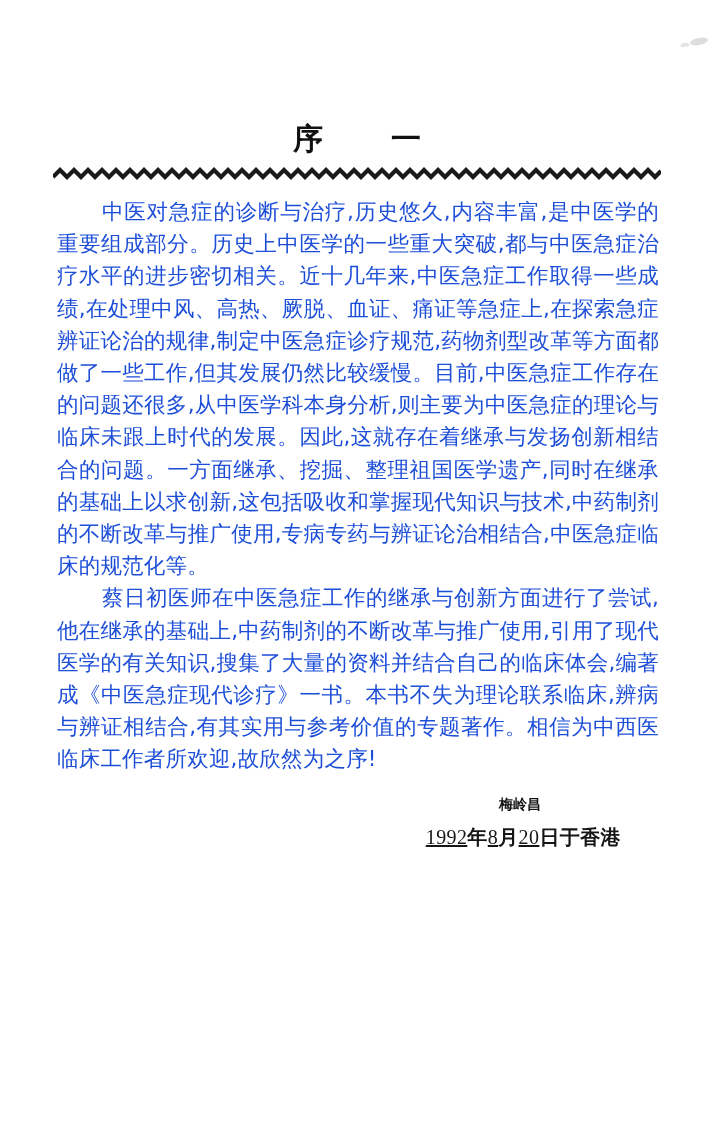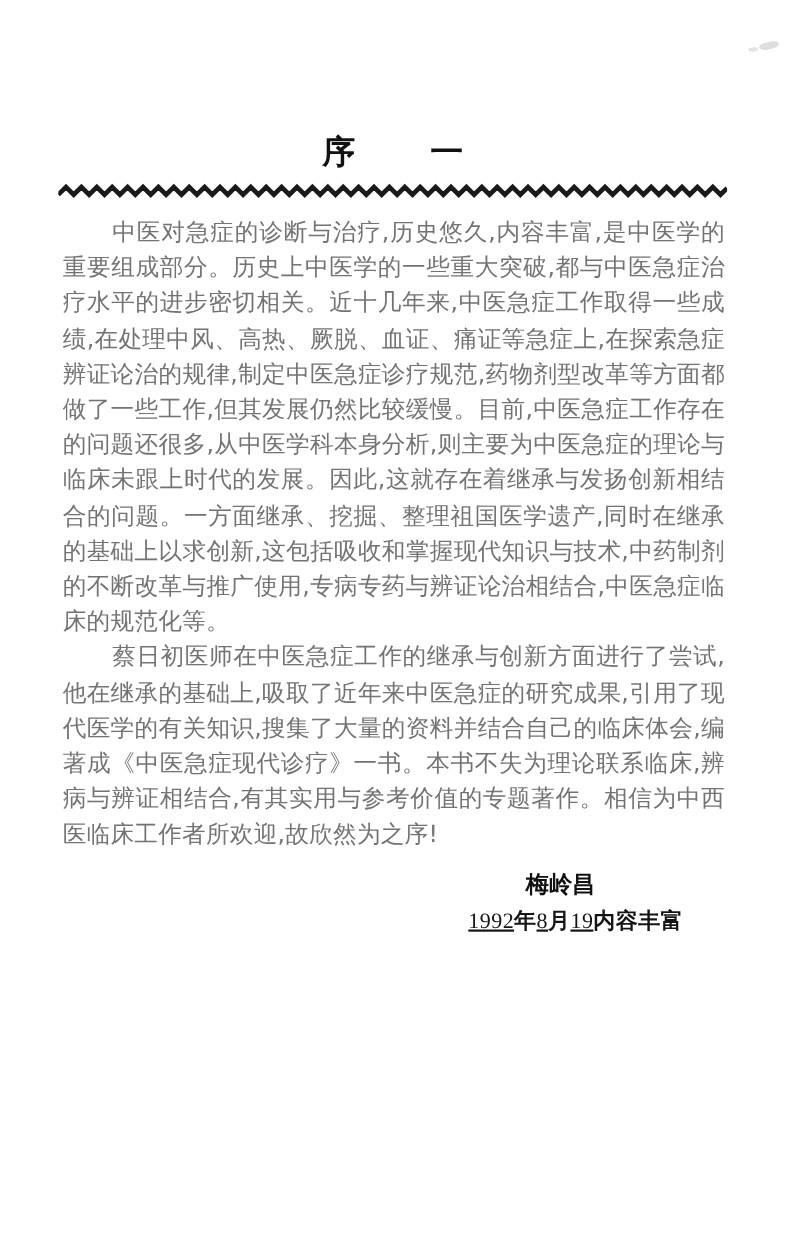--- a/index.html
+++ b/index.html
@@ -91,21 +91,21 @@
     top: 196px;
     width: 602px;
   }
 
   .para {
     margin: 0;
     padding: 0;
     font-family: "DejaVu Sans", "Liberation Sans", sans-serif;
     font-size: 21.5px;
     line-height: 32.2px;
-    color: #737373;
+    color: #1d4ed8;
     text-align: justify;
     text-justify: inter-character;
     text-indent: 45px;
     letter-spacing: 0.2px;
     word-break: break-all;
   }
 
   .para + .para {
     margin-top: 0;
   }
@@ -116,21 +116,21 @@
     left: 57px;
     top: 790px;
     width: 602px;
     text-align: right;
   }
 
   #signature-name {
     display: block;
     font-family: "DejaVu Sans", "Liberation Sans", sans-serif;
     font-weight: bold;
-    font-size: 21px;
+    font-size: 14px;
     line-height: 28px;
     color: #111111;
     padding-right: 118px;
   }
 
   #signature-date {
     display: block;
     margin-top: 5px;
     font-family: "DejaVu Sans", "Liberation Sans", sans-serif;
     font-size: 20px;
@@ -164,23 +164,23 @@
   </div>
 
   <div id="deco-rule">
     <svg viewBox="0 0 608 18" preserveAspectRatio="none" aria-hidden="true">
       <path d="M0,12 L7,5 L14,12 L21,5 L28,12 L35,5 L42,12 L49,5 L56,12 L63,5 L70,12 L77,5 L84,12 L91,5 L98,12 L105,5 L112,12 L119,5 L126,12 L133,5 L140,12 L147,5 L154,12 L161,5 L168,12 L175,5 L182,12 L189,5 L196,12 L203,5 L210,12 L217,5 L224,12 L231,5 L238,12 L245,5 L252,12 L259,5 L266,12 L273,5 L280,12 L287,5 L294,12 L301,5 L308,12 L315,5 L322,12 L329,5 L336,12 L343,5 L350,12 L357,5 L364,12 L371,5 L378,12 L385,5 L392,12 L399,5 L406,12 L413,5 L420,12 L427,5 L434,12 L441,5 L448,12 L455,5 L462,12 L469,5 L476,12 L483,5 L490,12 L497,5 L504,12 L511,5 L518,12 L525,5 L532,12 L539,5 L546,12 L553,5 L560,12 L567,5 L574,12 L581,5 L588,12 L595,5 L602,12 L608,6" fill="none" stroke="#1a1a1a" stroke-width="4.2" stroke-linejoin="miter" stroke-linecap="butt"></path>
     </svg>
   </div>
 
   <div id="body-text">
     <p class="para">中医对急症的诊断与治疗,历史悠久,内容丰富,是中医学的重要组成部分。历史上中医学的一些重大突破,都与中医急症治疗水平的进步密切相关。近十几年来,中医急症工作取得一些成绩,在处理中风、高热、厥脱、血证、痛证等急症上,在探索急症辨证论治的规律,制定中医急症诊疗规范,药物剂型改革等方面都做了一些工作,但其发展仍然比较缓慢。目前,中医急症工作存在的问题还很多,从中医学科本身分析,则主要为中医急症的理论与临床未跟上时代的发展。因此,这就存在着继承与发扬创新相结合的问题。一方面继承、挖掘、整理祖国医学遗产,同时在继承的基础上以求创新,这包括吸收和掌握现代知识与技术,中药制剂的不断改革与推广使用,专病专药与辨证论治相结合,中医急症临床的规范化等。</p>
-    <p class="para">蔡日初医师在中医急症工作的继承与创新方面进行了尝试,他在继承的基础上,吸取了近年来中医急症的研究成果,引用了现代医学的有关知识,搜集了大量的资料并结合自己的临床体会,编著成《中医急症现代诊疗》一书。本书不失为理论联系临床,辨病与辨证相结合,有其实用与参考价值的专题著作。相信为中西医临床工作者所欢迎,故欣然为之序!</p>
+    <p class="para">蔡日初医师在中医急症工作的继承与创新方面进行了尝试,他在继承的基础上,中药制剂的不断改革与推广使用,引用了现代医学的有关知识,搜集了大量的资料并结合自己的临床体会,编著成《中医急症现代诊疗》一书。本书不失为理论联系临床,辨病与辨证相结合,有其实用与参考价值的专题著作。相信为中西医临床工作者所欢迎,故欣然为之序!</p>
   </div>
 
   <div id="signature-block">
     <span id="signature-name">梅岭昌</span>
     <span id="signature-date">
-      <span class="num">1992</span><span class="cn">年</span><span class="num">8</span><span class="cn">月</span><span class="num">19</span><span class="cn">内容丰富</span>
+      <span class="num">1992</span><span class="cn">年</span><span class="num">8</span><span class="cn">月</span><span class="num">20</span><span class="cn">日于香港</span>
     </span>
   </div>
 
 </div>
 
 </body></html>

